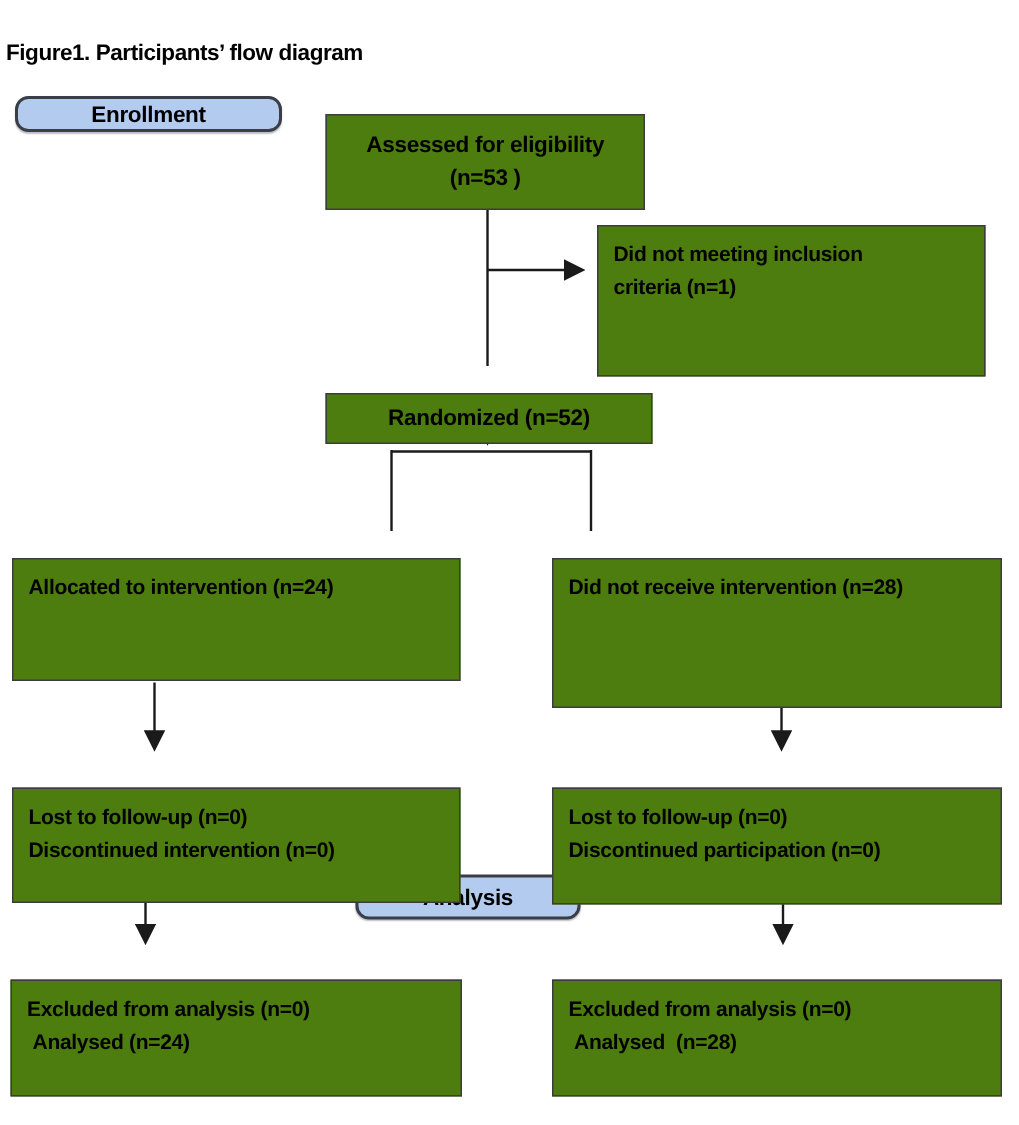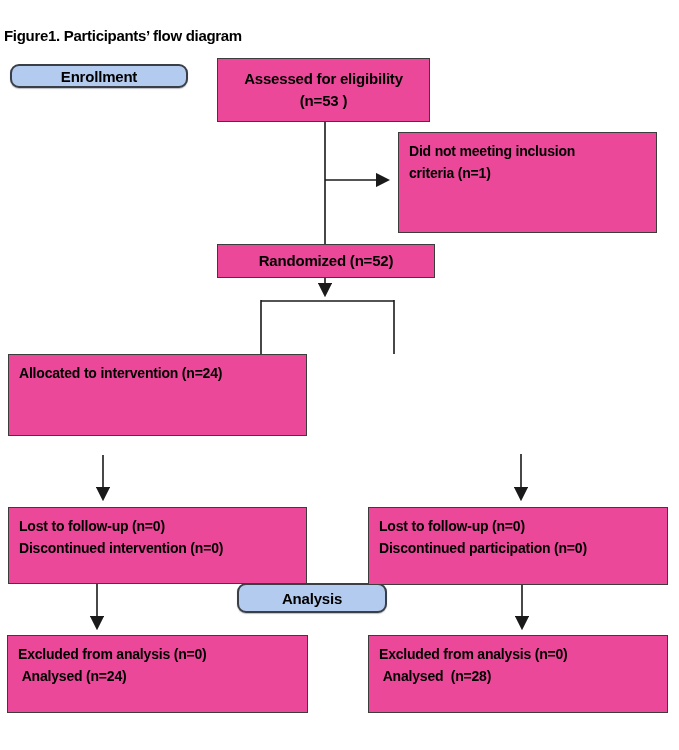--- a/index.html
+++ b/index.html
@@ -45,29 +45,30 @@
     letter-spacing: -0.2px;
     box-sizing: border-box;
     box-shadow: 0 1px 1px rgba(60,70,90,0.35);
   }
   .badge-enrollment { left: 10px;  top: 64px;  width: 178px; height: 24px; }
   .badge-followup   { left: 233px; top: 470px; width: 152px; height: 32px; }
   .badge-analysis   { left: 237px; top: 583px; width: 150px; height: 30px; }
 
   .box {
     position: absolute;
-    background: #ec4899;
+    background: #4d7c0f;
     border: 1.5px solid var(--box-border, #3c3c3c);
     box-sizing: border-box;
     font-size: 14px;
     font-weight: 700;
     line-height: 22px;
     letter-spacing: -0.2px;
     white-space: pre-wrap;
     padding: 7px 10px;
+    margin-top: 18px;
   }
   .box.center {
     display: flex;
     flex-direction: column;
     justify-content: center;
     text-align: center;
     padding: 4px 6px;
     font-size: 15px;
   }
   .box-assessed   { left: 217px; top: 58px;  width: 213px; height: 64px; }
@@ -107,20 +108,21 @@
 
   <div class="badge badge-enrollment">Enrollment</div>
   <div class="badge badge-analysis">Analysis</div>
 
   <div class="box center box-assessed">Assessed for eligibility
 (n=53 )</div>
   <div class="box box-excluded">Did not meeting inclusion
 criteria (n=1)</div>
   <div class="box center box-randomized">Randomized (n=52)</div>
   <div class="box box-alloc-left">Allocated to intervention (n=24)</div>
+  <div class="box box-alloc-right">Did not receive intervention (n=28)</div>
   <div class="box box-fu-left">Lost to follow-up (n=0)
 Discontinued intervention (n=0)</div>
   <div class="box box-fu-right">Lost to follow-up (n=0)
 Discontinued participation (n=0)</div>
   <div class="box box-an-left">Excluded from analysis (n=0)
  Analysed (n=24)</div>
   <div class="box box-an-right">Excluded from analysis (n=0)
  Analysed  (n=28)</div>
 
 </div>

